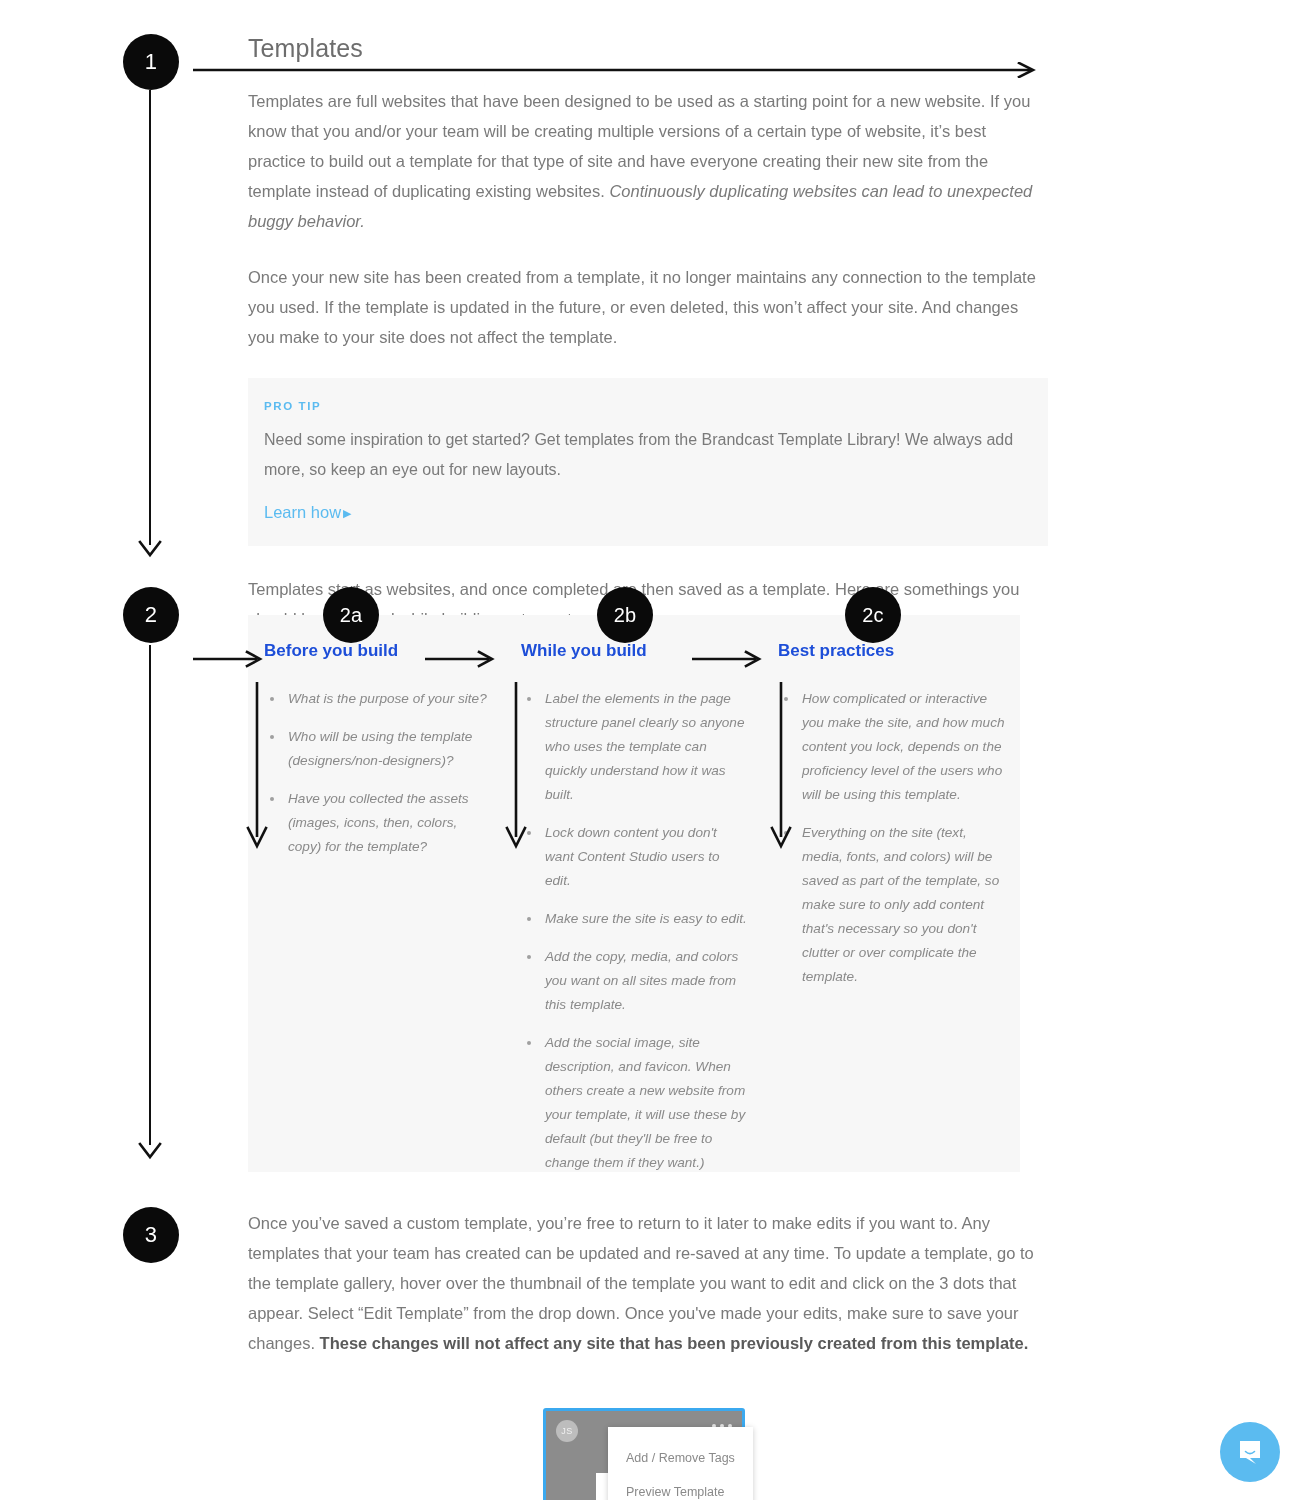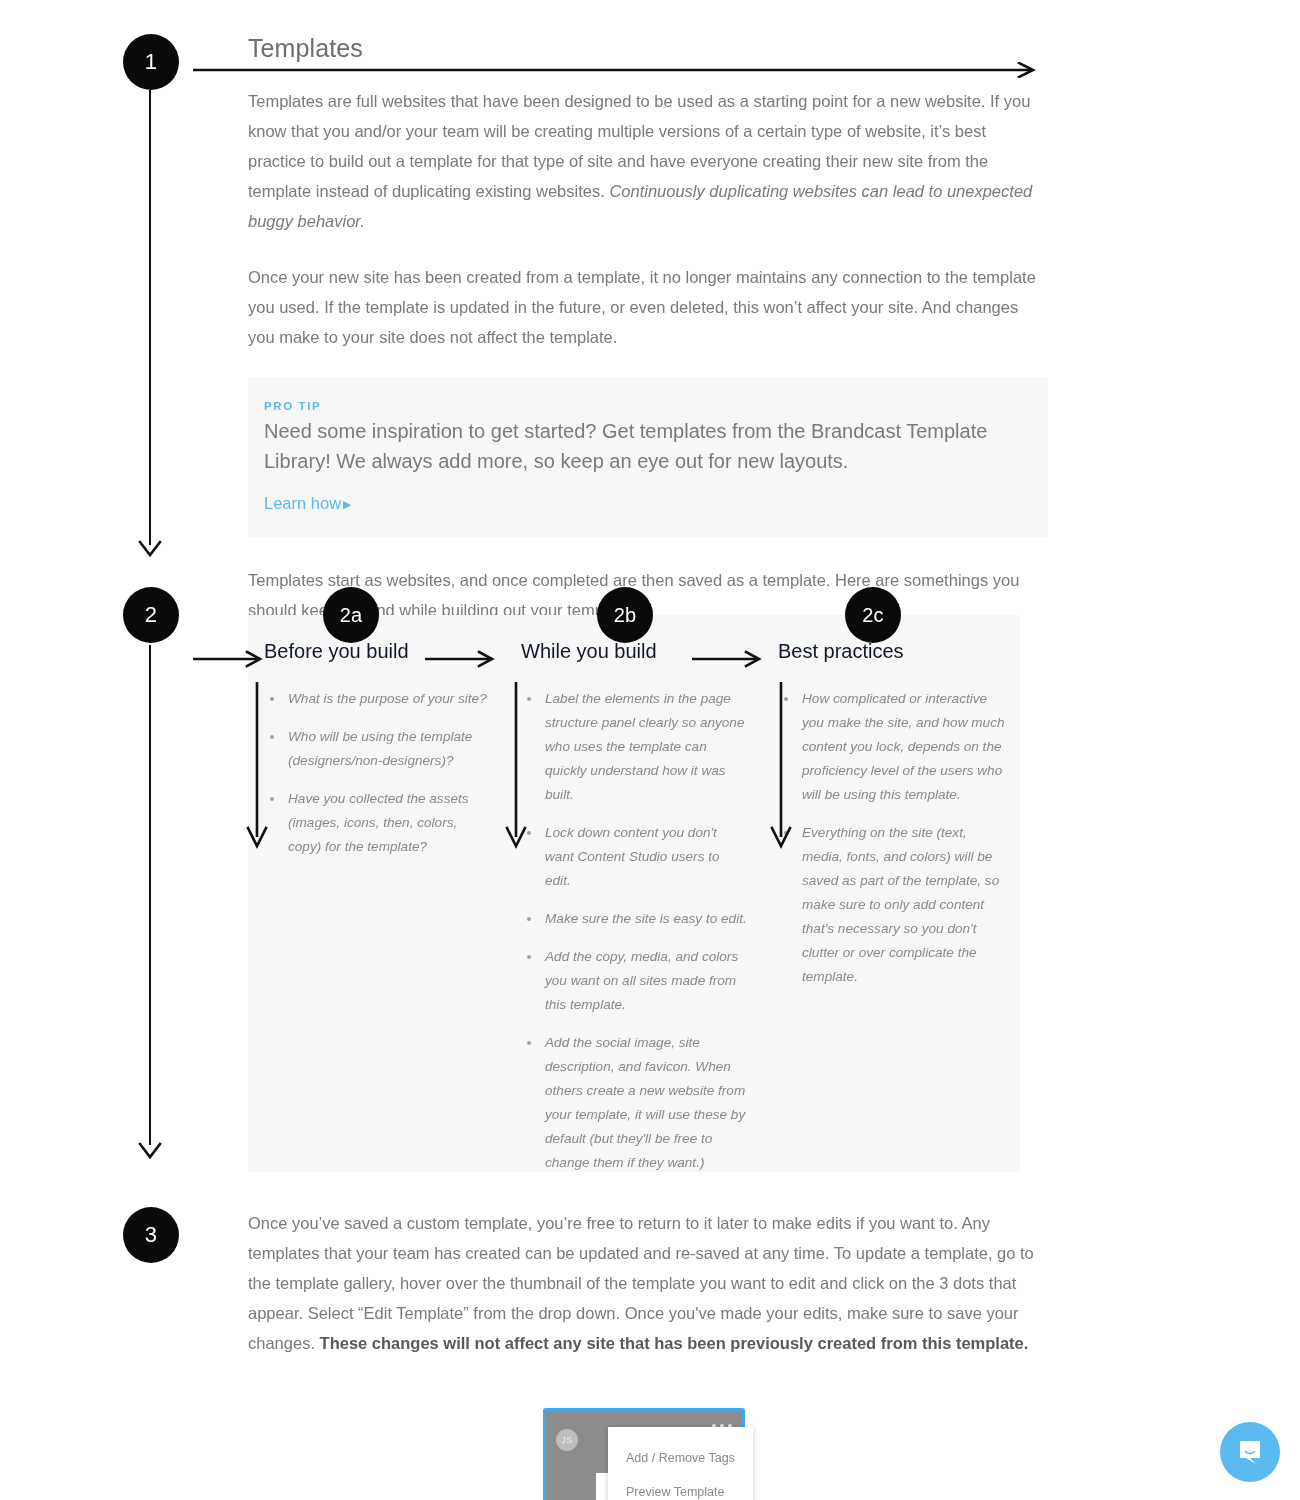--- a/index.html
+++ b/index.html
@@ -85,24 +85,24 @@
   .protip {
     background: #f7f7f7;
     padding: 22px 16px 24px 16px;
     margin-bottom: 28px;
   }
   .protip-label {
     font-size: 11.5px;
     letter-spacing: 1.6px;
     font-weight: 700;
     color: #5bbbf0;
-    margin-bottom: 4px;
+    margin-bottom: 13px;
   }
   .protip-text {
-    font-size: 20px;
+    font-size: 16px;
     line-height: 30px;
     color: #7a7a7a;
     margin: 0 0 18px 0;
   }
   .protip-link {
     font-size: 16.5px;
     color: #5bbbf0;
     text-decoration: none;
     display: inline-block;
   }
@@ -121,23 +121,23 @@
   .cols {
     position: absolute;
     left: 248px;
     top: 615px;
     width: 772px;
     z-index: 10;
     display: flex;
   }
   .col { width: 257px; padding: 0 14px 0 16px; }
   .col-head {
-    font-size: 20px;
-    font-weight: 400;
-    color: #0f172a;
+    font-size: 17px;
+    font-weight: 700;
+    color: #1d4ed8;
     height: 72px;
     display: flex;
     align-items: center;
   }
   ul.col-list {
     list-style: none;
     margin: 0;
     padding: 0 0 0 4px;
   }
   ul.col-list li {
@@ -172,21 +172,21 @@
     width: 202px;
     height: 120px;
     border: 3px solid #3ba9ef;
     border-radius: 3px;
     background: #8c8c8c;
     overflow: hidden;
     z-index: 8;
   }
   .shot .avatar {
     position: absolute;
-    left: 10px; top: 18px;
+    left: 10px; top: 9px;
     width: 22px; height: 22px;
     border-radius: 50%;
     background: #bdbdbd;
     color: #f0f0f0;
     font-size: 9px;
     display: flex; align-items: center; justify-content: center;
     letter-spacing: .5px;
   }
   .shot .dots {
     position: absolute;

